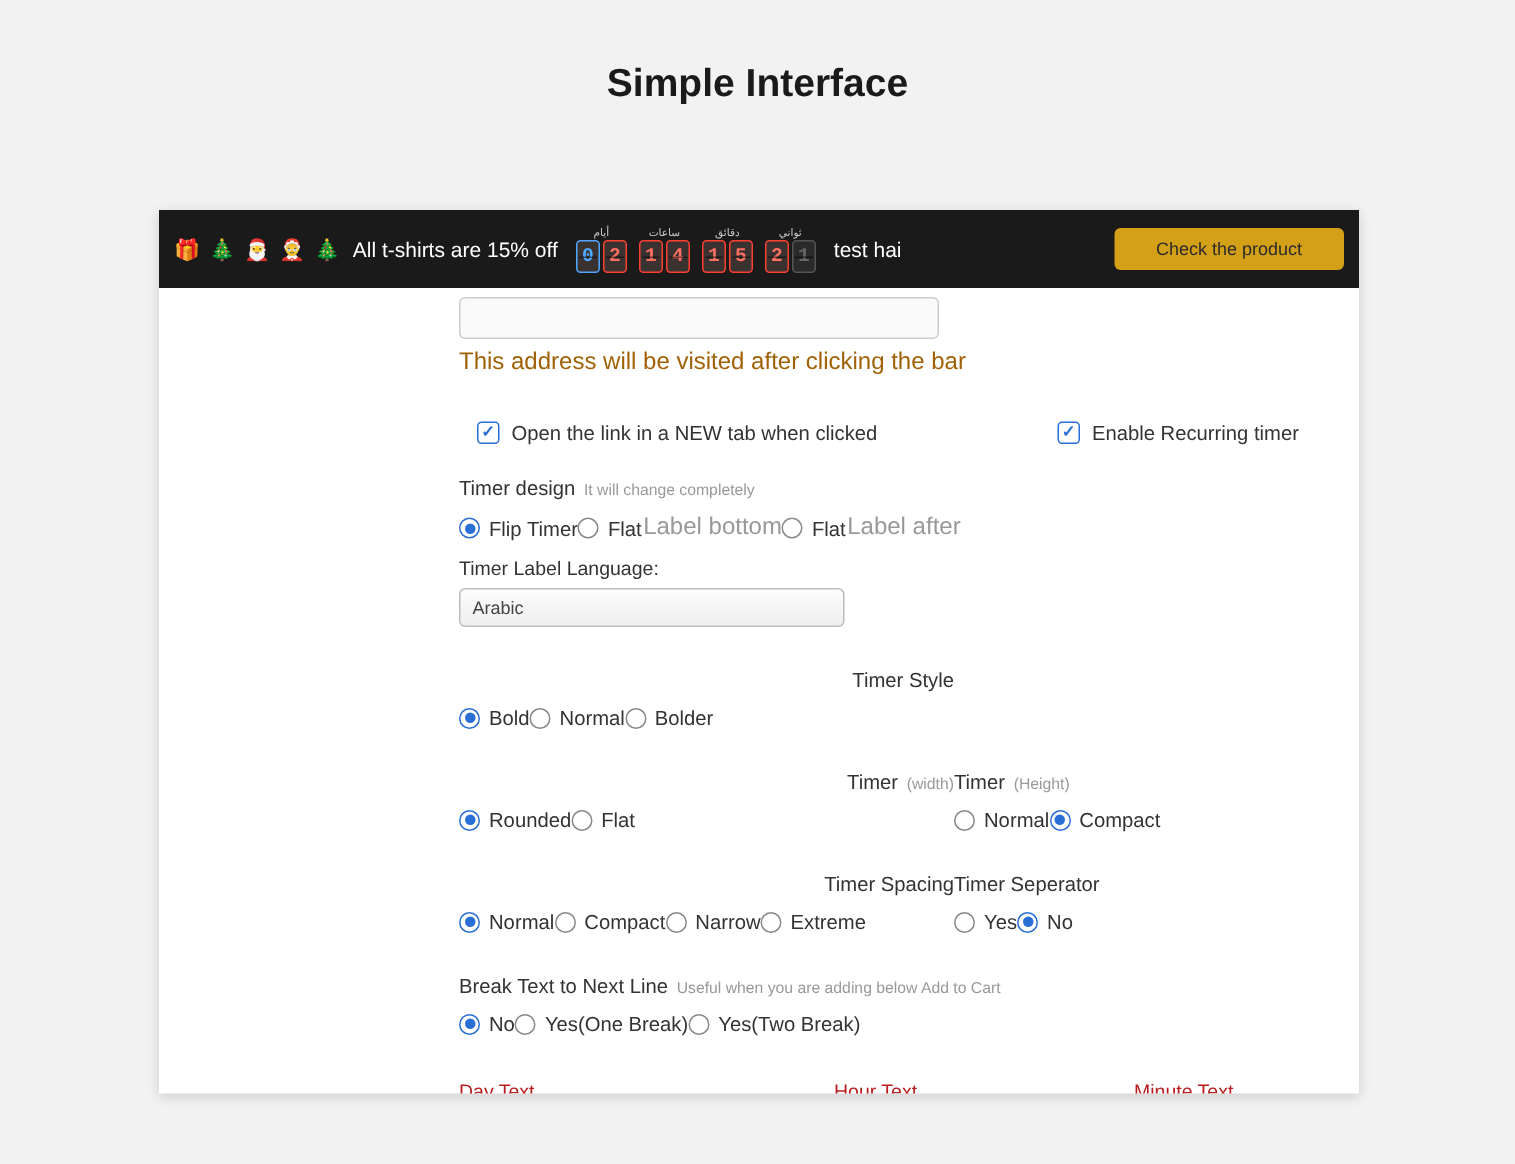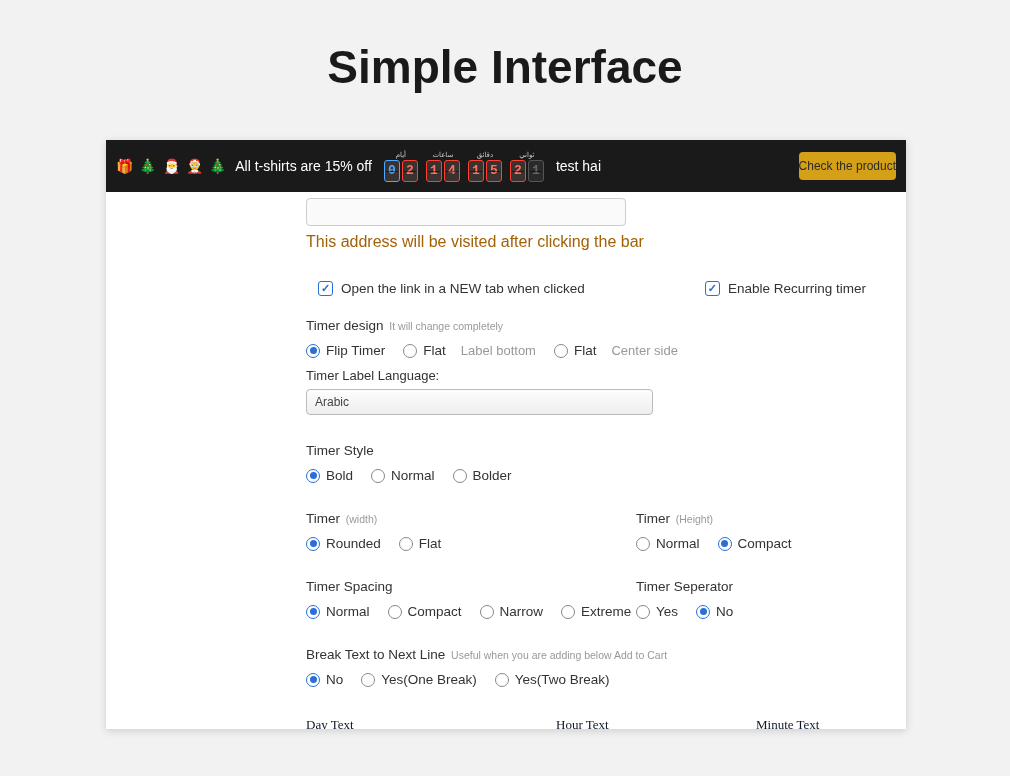--- a/index.html
+++ b/index.html
@@ -6,21 +6,21 @@
   body {
     background: #f2f2f2;
     font-family: -apple-system, BlinkMacSystemFont, "Segoe UI", Arial, sans-serif;
     width: 1010px;
     height: 776px;
     overflow: hidden;
     position: relative;
   }
   .page-title {
     text-align: center;
-    font-size: 46px;
+    font-size: 26px;
     font-weight: 700;
     color: #1a1a1a;
     padding-top: 40px;
     padding-bottom: 36px;
   }
   .panel {
     position: absolute;
     left: 106px;
     top: 140px;
     width: 800px;
@@ -82,21 +82,21 @@
     left:1px; right:1px; top:50%;
     height:1px; background:rgba(0,0,0,0.5);
   }
   .after-text { margin-left: 6px; font-weight: 500; }
   .check-btn {
     margin-left: auto;
     background: #d4a017;
     color: #2a2a2a;
     border: none;
     border-radius: 4px;
-    padding: 7px 0;
+    padding: 7px 28px;
     font-size: 12px;
     font-weight: 500;
     cursor: pointer;
   }
   
   .form-area {
     padding: 0 0 0 200px;
     position: relative;
   }
   .inputbox {
@@ -140,21 +140,20 @@
   }
   .section-label .sub {
     font-size: 10.5px;
     color: #999;
     font-weight: 400;
     margin-left: 2px;
   }
   .radio-row {
     display:flex;
     align-items:center;
-    gap: 18px;
     margin-top: 10px;
     font-size: 13.5px;
     color:#333;
     flex-wrap: wrap;
   }
   .radio {
     width:14px; height:14px;
     border:1.5px solid #888;
     border-radius:50%;
     display:inline-flex;
@@ -164,59 +163,58 @@
     flex-shrink:0;
   }
   .radio.selected { border-color:#2a6fd6; }
   .radio.selected::after {
     content:"";
     width:7px; height:7px;
     background:#2a6fd6;
     border-radius:50%;
   }
   .radio-opt { display:inline-flex; align-items:center; white-space: nowrap; }
-  .radio-opt .sub { font-size:13px; color:#999; margin-left:15px; }
+  .radio-opt .sub { font-size:16px; color:#999; margin-left:1px; }
   .lang-label { font-size:13px; color:#333; margin-top:10px; }
   .select {
     margin-top:6px;
-    width: 347px;
+    width: 257px;
     height: 26px;
     border:1px solid #bbb;
     border-radius:4px;
     background: linear-gradient(#fdfdfd,#eee);
     font-size:12px;
     padding: 0 8px;
     display:flex;
     align-items:center;
     color:#444;
   }
   .two-col {
     display:flex;
     margin-top: 28px;
     gap: 0;
   }
-  .two-col .left { width: 330px; }
+  .two-col .left { width: 330px; text-align: right; }
   .two-col .right { flex:1; }
   .group-title {
     font-size: 13.5px;
     color:#333;
   }
   .group-title .sub {
     font-size:10.5px;
     color:#999;
     margin-left:2px;
   }
   .bottom-labels {
     display:flex;
     margin-top: 30px;
   }
   .bottom-labels div {
     font-size:13px;
-    color:#0f172a;
-    font-family:Liberation Serif, serif;
+    color:#b91c1c;
   }
 </style>
 </head>
 <body>
 
 <div class="page-title">Simple Interface</div>
 
 <div class="panel">
 
   <div class="topbar">
@@ -287,21 +285,21 @@
           <span>Flip Timer</span>
         </span>
       <span class="radio-opt">
           <span class="radio"></span>
           <span>Flat</span>
           <span class="sub">Label bottom</span>
         </span>
       <span class="radio-opt">
           <span class="radio"></span>
           <span>Flat</span>
-          <span class="sub">Center side</span>
+          <span class="sub">Label after</span>
         </span>
     </div>
 
     <div class="lang-label">Timer Label Language:</div>
     <div class="select">
         <span>Arabic</span>
       </div>
 
     <div class="two-col">
       <div class="left">

